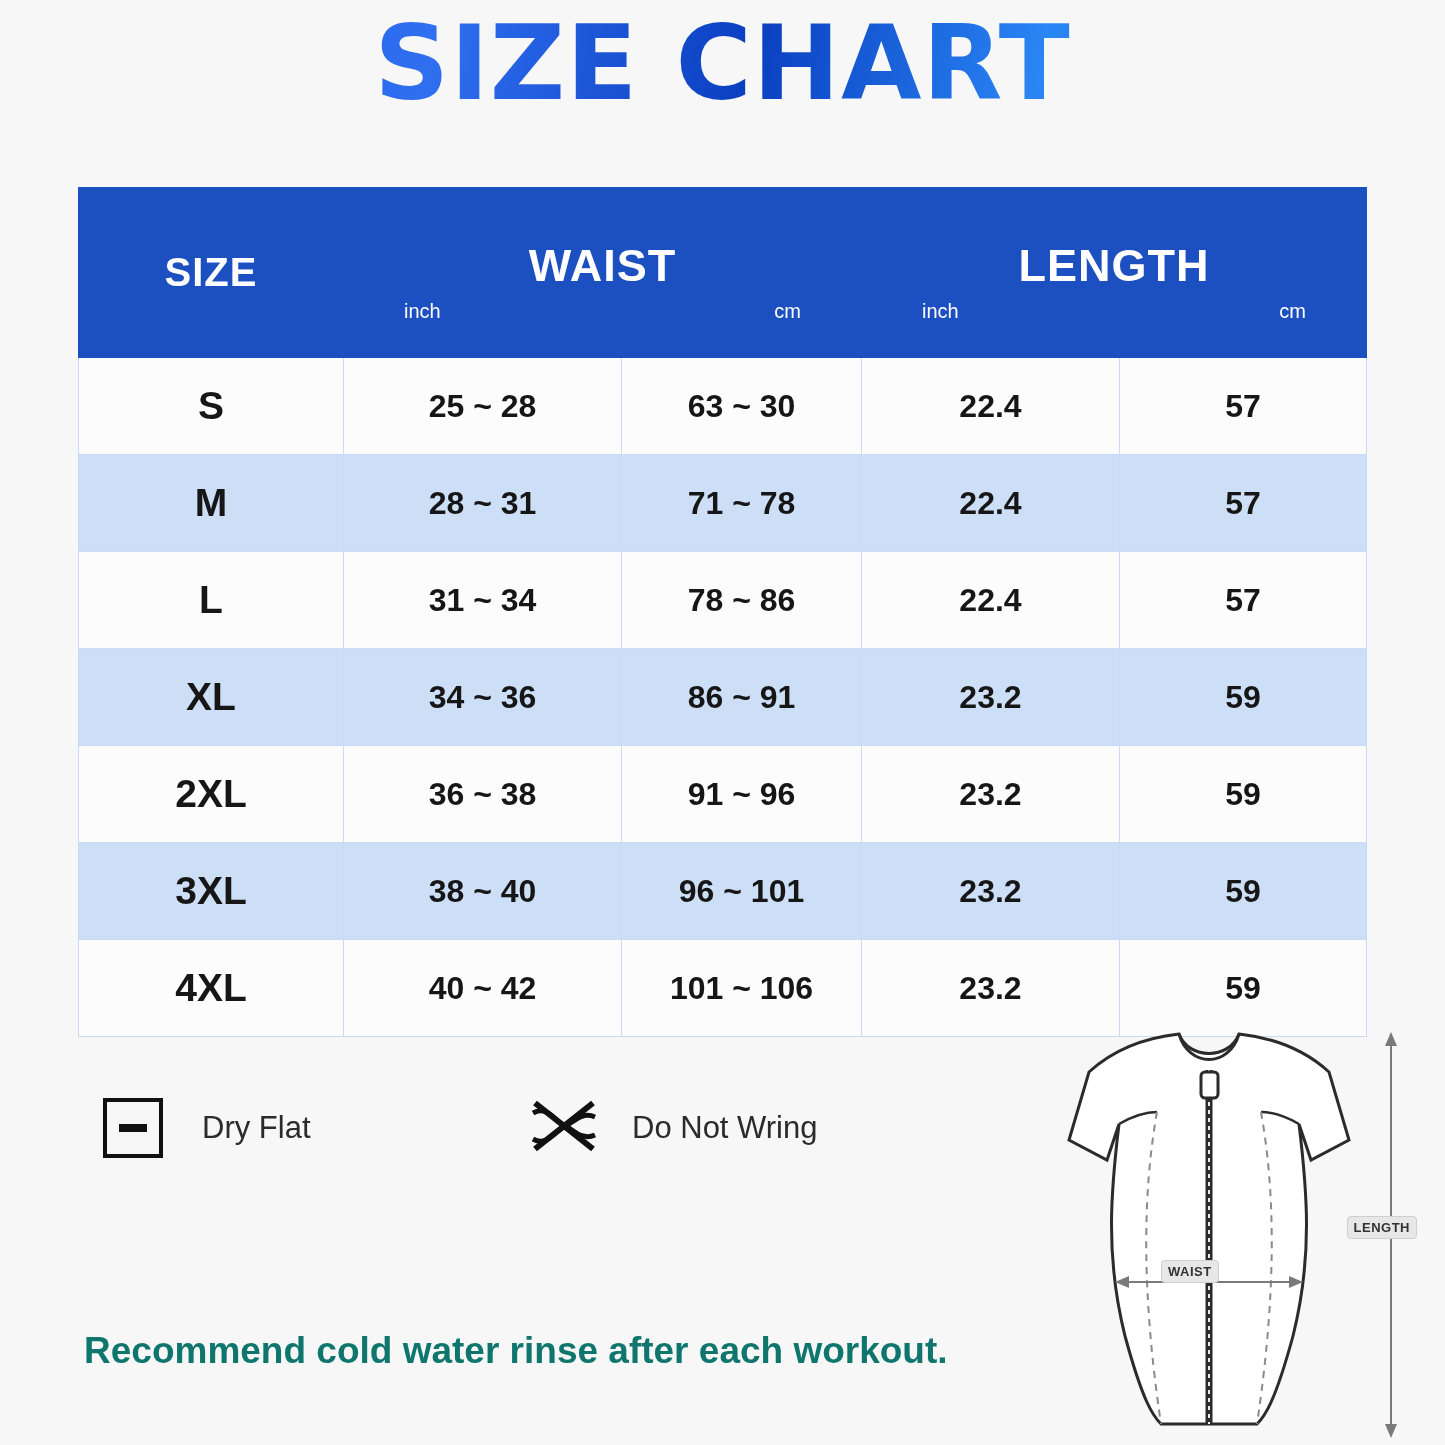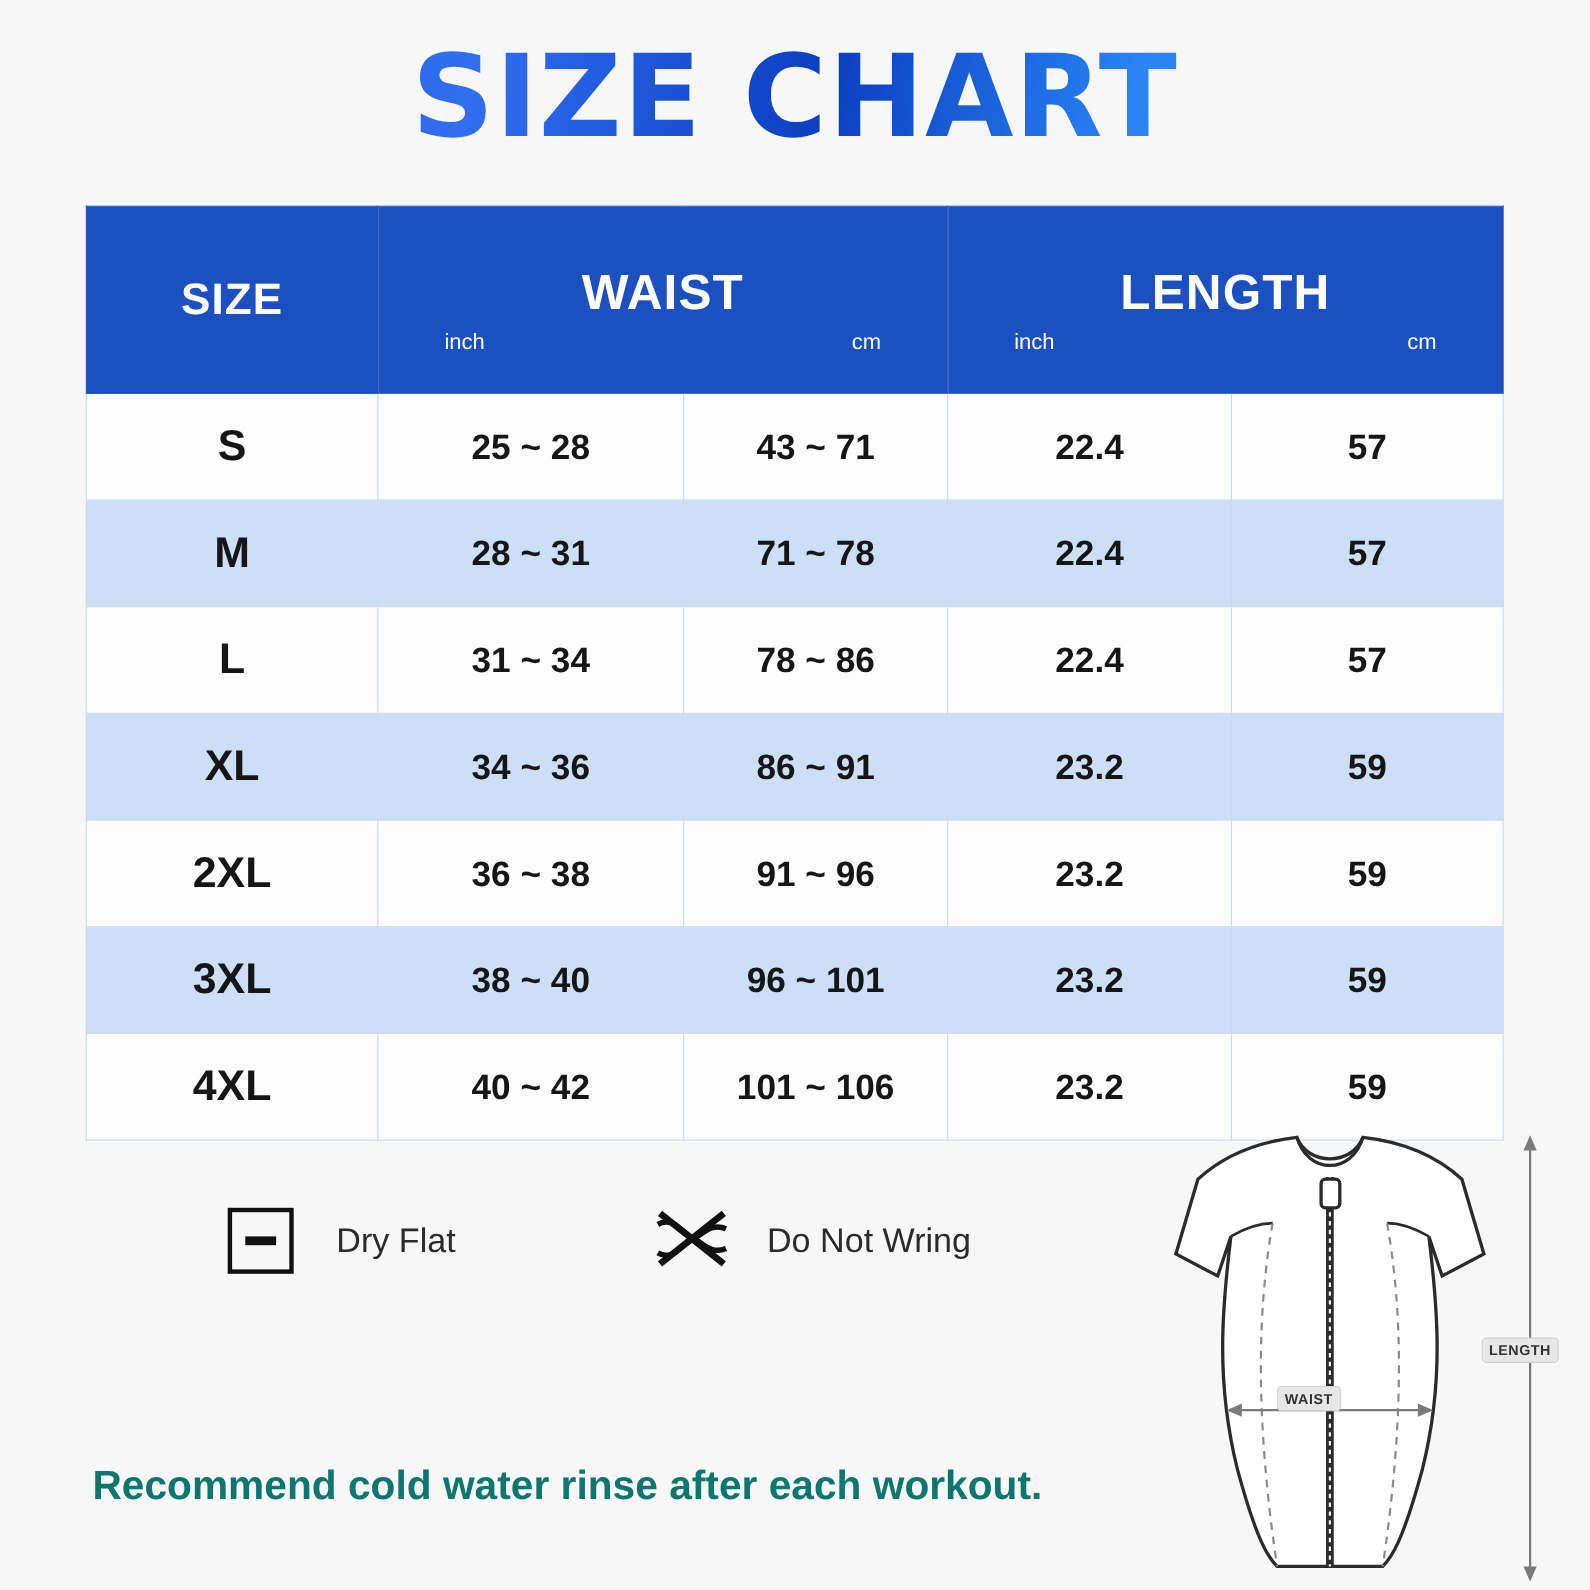--- a/index.html
+++ b/index.html
@@ -20,21 +20,21 @@
     height: 1445px;
     box-sizing: border-box;
   }
 
   
   .title {
     text-align: center;
     font-size: 104px;
     font-weight: bold;
     letter-spacing: 1px;
-    padding-top: 34px;
+    padding-top: 9px;
     line-height: 1.05;
     background: linear-gradient(100deg, #1b4fd8 0%, #2f6ff0 30%, #0a3fc0 52%, #2a86f5 72%, #1650cf 100%);
     -webkit-background-clip: text;
     background-clip: text;
     color: transparent;
     -webkit-text-fill-color: transparent;
     font-family: "DejaVu Sans", sans-serif;
   }
 
   
@@ -112,21 +112,20 @@
   }
   .care-row {
     display: flex;
     align-items: center;
     height: 132px;
   }
   .care-item {
     display: flex;
     align-items: center;
     width: 430px;
-    justify-content: center;
   }
   .care-icon {
     width: 92px;
     height: 92px;
     display: flex;
     align-items: center;
     justify-content: center;
     flex: 0 0 92px;
   }
   .care-label {
@@ -200,21 +199,21 @@
               <span>inch</span>
               <span>cm</span>
             </div>
           </th>
         </tr>
       </thead>
       <tbody>
         <tr>
           <td class="size-cell">S</td>
           <td>25 ~ 28</td>
-          <td>43 ~ 71</td>
+          <td>63 ~ 30</td>
           <td>22.4</td>
           <td>57</td>
         </tr>
         <tr class="alt">
           <td class="size-cell">M</td>
           <td>28 ~ 31</td>
           <td>71 ~ 78</td>
           <td>22.4</td>
           <td>57</td>
         </tr>

